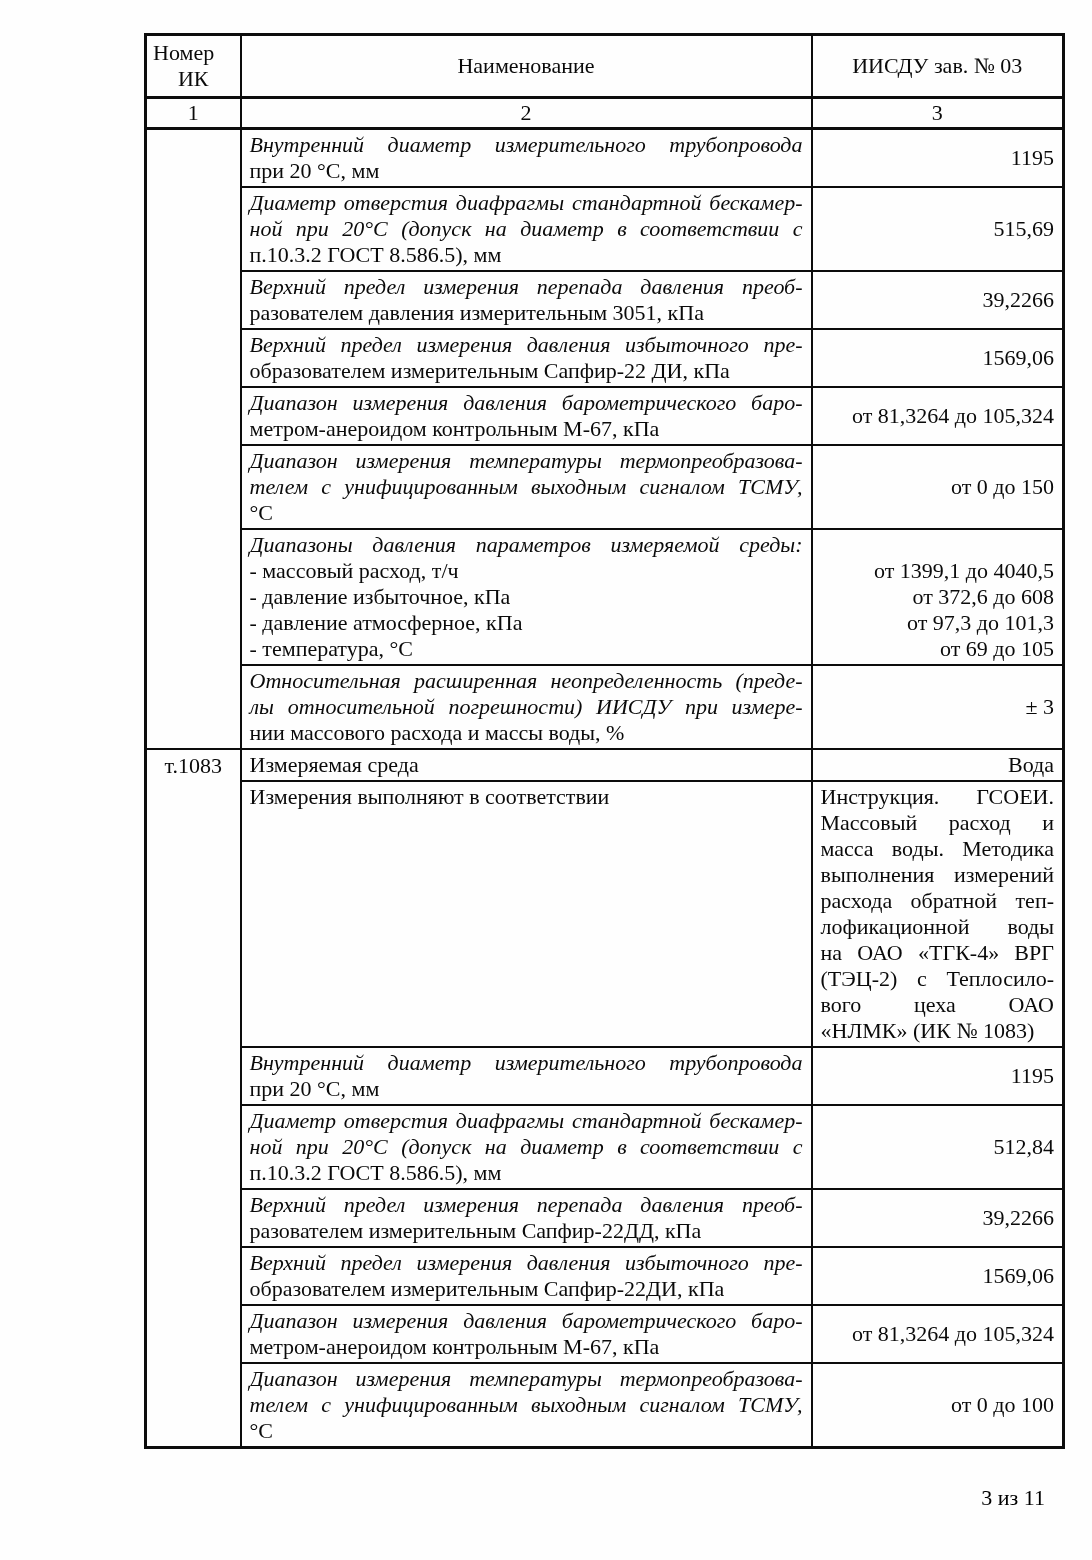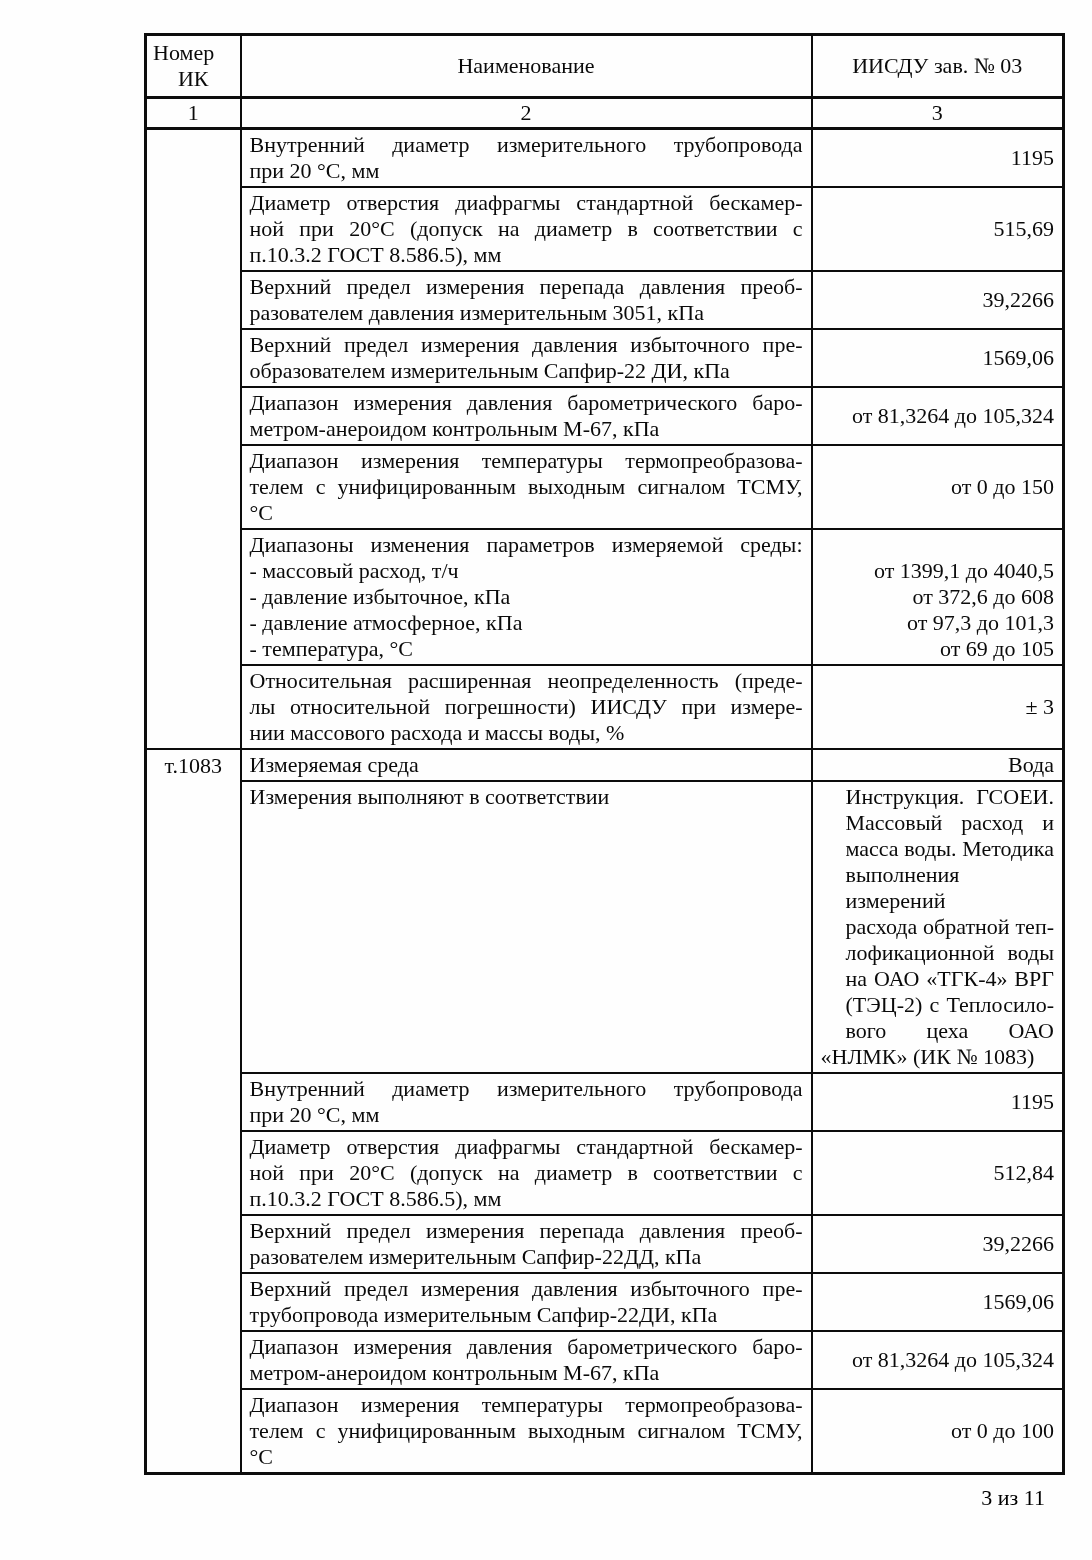--- a/index.html
+++ b/index.html
@@ -57,24 +57,24 @@
     text-align: left;
   }
   td.namecell.v-top { vertical-align: top; }
   td.valcell {
     text-align: center;
     vertical-align: middle;
   }
   td.valcell.v-bottom { vertical-align: bottom; }
   td.valcell.v-top { vertical-align: top; }
   .ln { display: block; text-align: left; }
-  .namecell .ln.just { text-align: justify; text-align-last: justify; }
+  .namecell .ln.just { text-align: justify; text-align-last: justify; font-style: italic; }
   .valcell .ln { text-align: right; }
   .valcell.vjust .ln { text-align: left; }
-  .valcell.vjust .ln.just { text-align: justify; text-align-last: justify; margin-left: 25px; }
+  .valcell.vjust .ln.just { text-align: justify; text-align-last: justify; }
   .footer {
     position: absolute;
     top: 1486px;
     right: 47px;
     font-size: 22px;
     line-height: 24px;
     color: #000000;
   }
 </style>
 </head>
@@ -156,21 +156,21 @@
             <span class="ln just">Диапазон измерения температуры термопреобразова-</span>
             <span class="ln just">телем с унифицированным выходным сигналом ТСМУ,</span>
             <span class="ln">°С</span>
           </td>
           <td class="valcell">
             <span class="ln">от 0 до 150</span>
           </td>
         </tr>
         <tr>
           <td class="namecell">
-            <span class="ln just">Диапазоны изменения параметров измеряемой среды:</span>
+            <span class="ln just">Диапазоны давления параметров измеряемой среды:</span>
             <span class="ln">- массовый расход, т/ч</span>
             <span class="ln">- давление избыточное, кПа</span>
             <span class="ln">- давление атмосферное, кПа</span>
             <span class="ln">- температура, °С</span>
           </td>
           <td class="valcell v-bottom">
             <span class="ln">от 1399,1 до 4040,5</span>
             <span class="ln">от 372,6 до 608</span>
             <span class="ln">от 97,3 до 101,3</span>
             <span class="ln">от 69 до 105</span>
@@ -236,21 +236,21 @@
             <span class="ln just">Верхний предел измерения перепада давления преоб-</span>
             <span class="ln">разователем измерительным Сапфир-22ДД, кПа</span>
           </td>
           <td class="valcell">
             <span class="ln">39,2266</span>
           </td>
         </tr>
         <tr>
           <td class="namecell">
             <span class="ln just">Верхний предел измерения давления избыточного пре-</span>
-            <span class="ln">трубопровода измерительным Сапфир-22ДИ, кПа</span>
+            <span class="ln">образователем измерительным Сапфир-22ДИ, кПа</span>
           </td>
           <td class="valcell">
             <span class="ln">1569,06</span>
           </td>
         </tr>
         <tr>
           <td class="namecell">
             <span class="ln just">Диапазон измерения давления барометрического баро-</span>
             <span class="ln">метром-анероидом контрольным М-67, кПа</span>
           </td>

